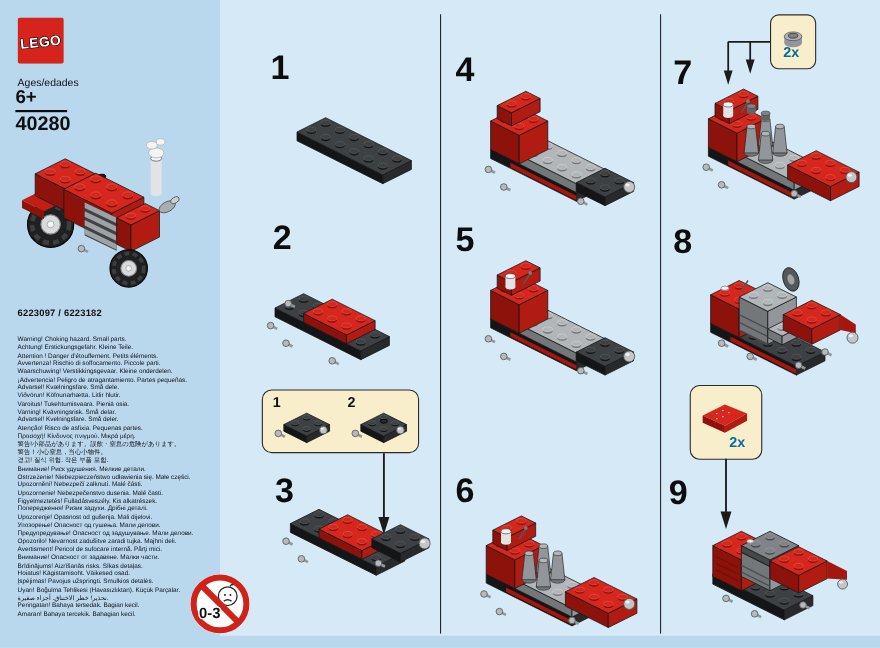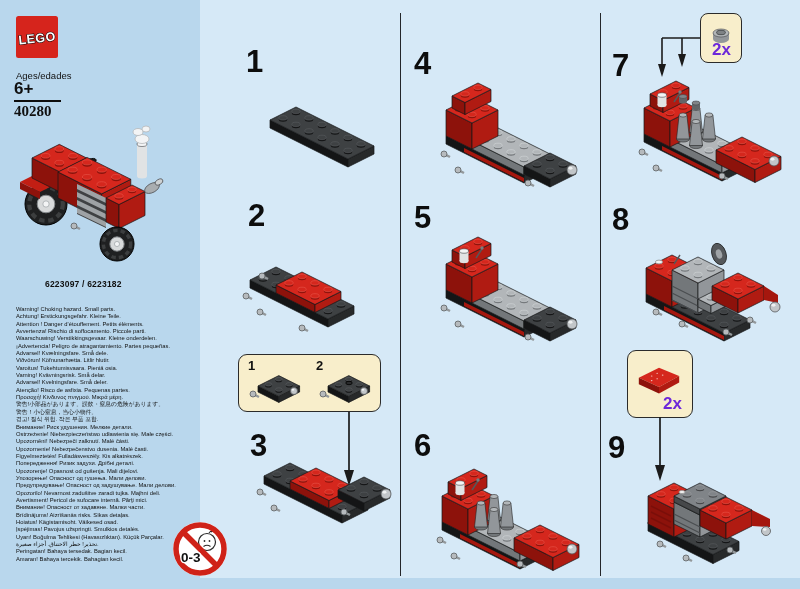--- a/index.html
+++ b/index.html
@@ -3,28 +3,28 @@
 <meta charset="utf-8">
 <style>
   html,body{margin:0;padding:0;}
   .page{position:relative;width:800px;height:589px;background:#b9d7ed;overflow:hidden;
         font-family:"Liberation Sans",sans-serif;color:#101010;}
   .sheet{position:absolute;left:200px;top:0;width:600px;height:578px;background:#d6e9f7;}
   .abs{position:absolute;}
   .divider{position:absolute;top:13px;width:1.4px;height:563px;background:#24262a;}
   .num{position:absolute;font-weight:700;font-size:31px;line-height:1;color:#0d0d0d;}
   .callout{position:absolute;background:#f8eecb;border:1.6px solid #2b2b2b;border-radius:9px;box-sizing:border-box;}
-  .qty{position:absolute;font-weight:700;font-size:17px;color:#6d28d9;}
+  .qty{position:absolute;font-weight:700;font-size:13px;color:#0369a1;}
   .sub{position:absolute;font-weight:700;font-size:13px;color:#111;}
   .logo{position:absolute;left:16px;top:16px;width:42px;height:42px;}
   .ages{position:absolute;left:16px;top:70px;font-size:9.5px;font-weight:400;}
   .agebig{position:absolute;left:14px;top:80px;font-size:17px;font-weight:700;line-height:1.1;}
   .setline{position:absolute;left:14px;top:100px;width:47px;height:1.6px;background:#0d0d0d;}
-  .setnum{position:absolute;left:14px;top:103px;font-size:15px;font-weight:700;line-height:1.1;font-family:Liberation Serif, serif;}
-  .ids{position:absolute;left:16px;top:279px;font-size:8.5px;font-weight:700;letter-spacing:.2px;margin-left:29px;}
+  .setnum{position:absolute;left:14px;top:103px;font-size:18px;font-weight:700;line-height:1.1;}
+  .ids{position:absolute;left:16px;top:279px;font-size:8.5px;font-weight:700;letter-spacing:.2px;}
   .warn{position:absolute;left:16px;top:306px;width:200px;font-size:5.8px;line-height:7.35px;color:#121212;}
   svg{display:block;}
 </style>
 </head>
 <body>
 
 <div class="page">
 
   <div class="sheet"></div>
   <div class="divider" style="left:400px;"></div>

